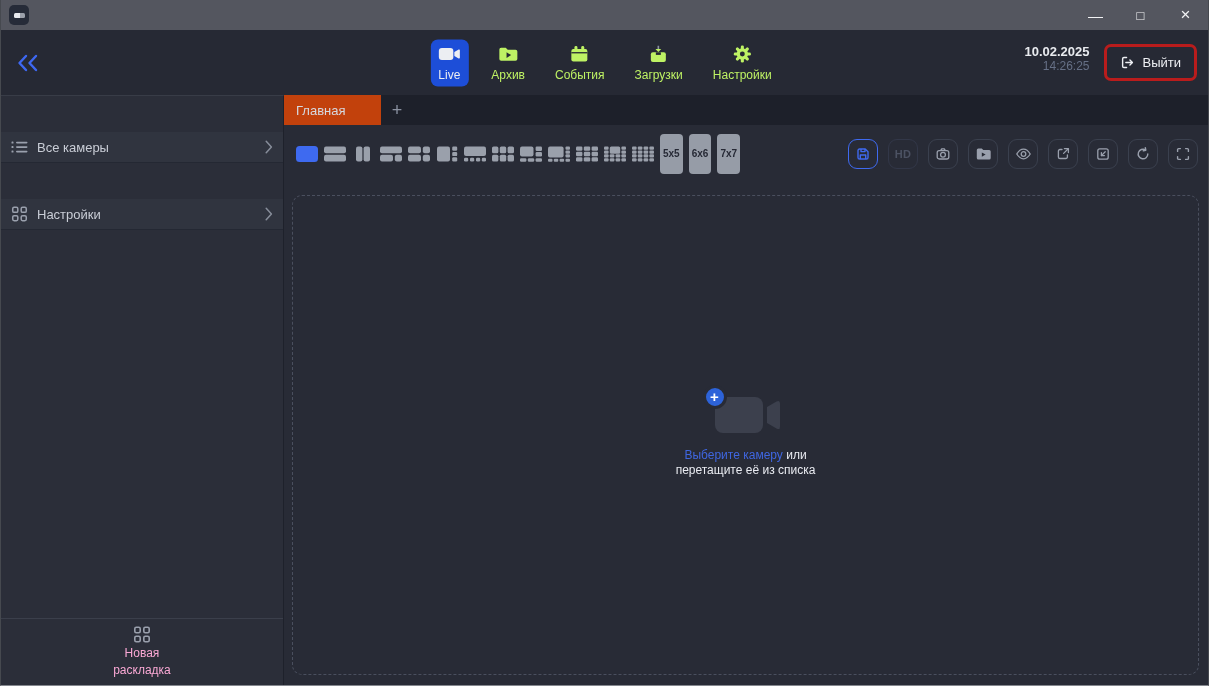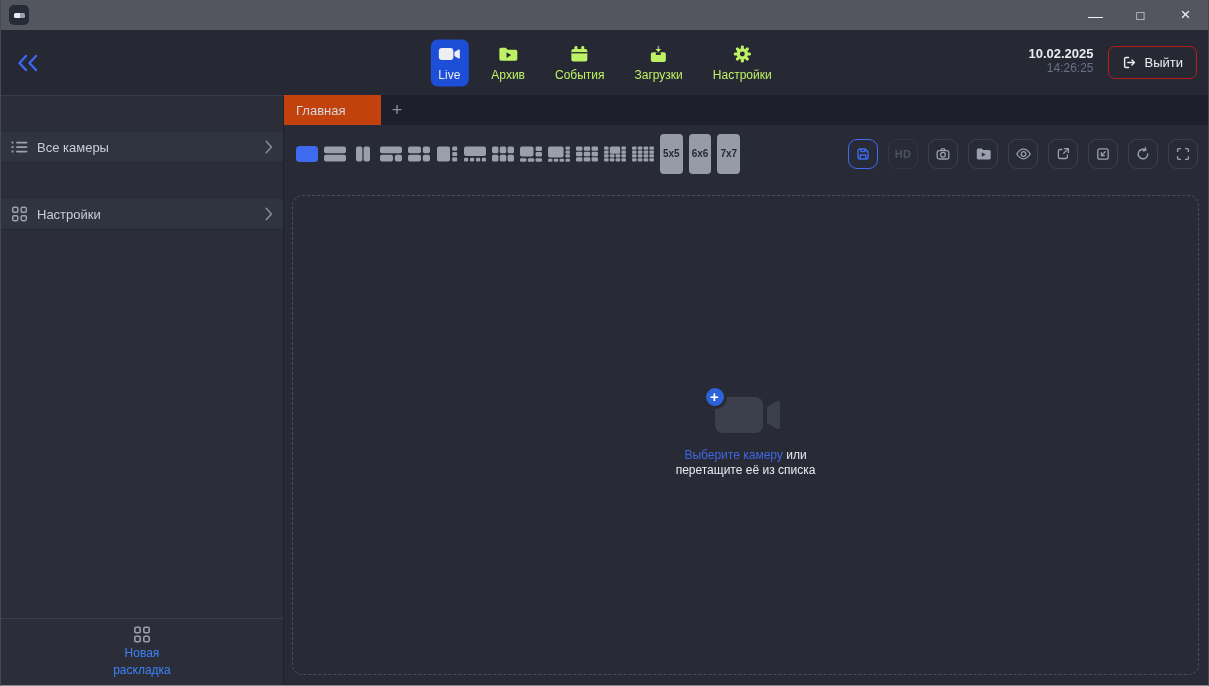--- a/index.html
+++ b/index.html
@@ -32,35 +32,35 @@
   .nav-item { display:flex; flex-direction:column; align-items:center; gap:4px;
     padding:5px 7px; border-radius:7px; color:#bef264; cursor:pointer; min-width:38px; }
   .nav-item.active { background:#1d4ed8; color:#eceef2; }
   .nav-item .nav-label { font-size:12px; white-space:nowrap; }
   .nav-icon { height:19px; display:flex; align-items:center; }
   .right-meta { margin-left:auto; display:flex; align-items:flex-start; gap:14px; padding-right:11px; }
   .datetime { text-align:right; line-height:15px; }
   .date { font-size:13px; font-weight:700; color:#e9ebef; }
   .time { font-size:12px; color:#667086; }
   .logout-btn { display:flex; align-items:center; gap:8px; padding:8px 13px;
-    border:1px solid #b91c1c; border-radius:7px; color:#eef0f4; font-size:13px; cursor:pointer; }
+    border:3px solid #b91c1c; border-radius:7px; color:#eef0f4; font-size:13px; cursor:pointer; }
 
   
   .bodyrow { flex:1; display:flex; min-height:0; }
 
   
   .sidebar { width:283px; flex:none; background:#2b2e39; border-right:1px solid #1e212b;
     border-top:1px solid #383c47; display:flex; flex-direction:column; }
   .side-row { height:31px; background:#30343f; border-bottom:1px solid #242833;
     display:flex; align-items:center; padding:0 10px; gap:9px; cursor:pointer;margin-top:36px; }
   .side-label { font-size:13px; color:#c9cdd6; flex:1; }
   .side-spacer { flex:1; }
   .side-bottom { border-top:1px solid #3b3f4b; padding:7px 0 8px;
     display:flex; flex-direction:column; align-items:center; gap:3px; cursor:pointer; }
-  .side-bottom .nl-label { font-size:12px; color:#3b82f6; line-height:14px; text-align:center; }
+  .side-bottom .nl-label { font-size:12px; color:#f9a8d4; line-height:14px; text-align:center; }
 
   
   .main { flex:1; display:flex; flex-direction:column; min-width:0; }
   .tabbar { height:30px; background:#1d202a; display:flex; align-items:stretch; flex:none; }
   .tab { min-width:97px; background:#c2410c; color:#d6d9e0; font-size:13px;
     display:flex; align-items:center; padding:0 12px; cursor:pointer; }
   .tab-add { width:32px; display:flex; align-items:center; justify-content:center;
     color:#8b92a1; font-size:18px; cursor:pointer; }
 
   .toolbar { height:57px; display:flex; align-items:center; padding:0 10px 0 12px;

